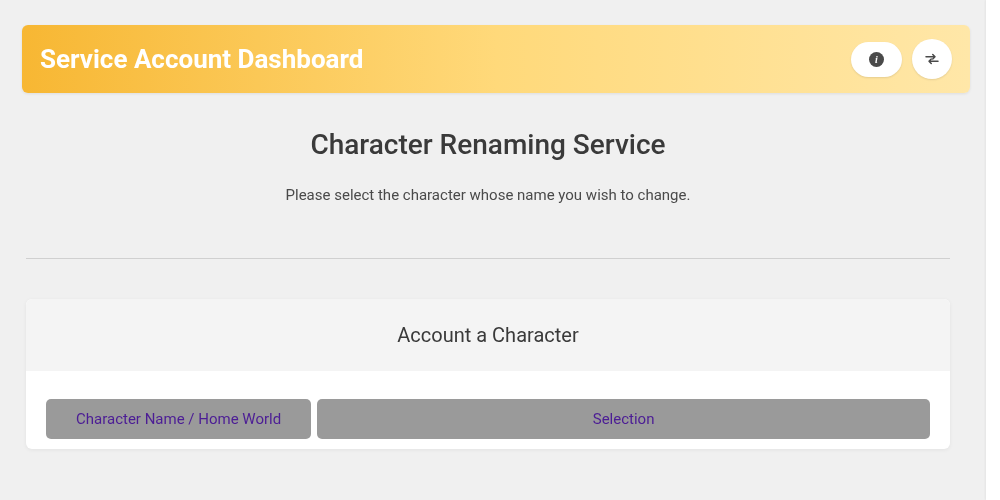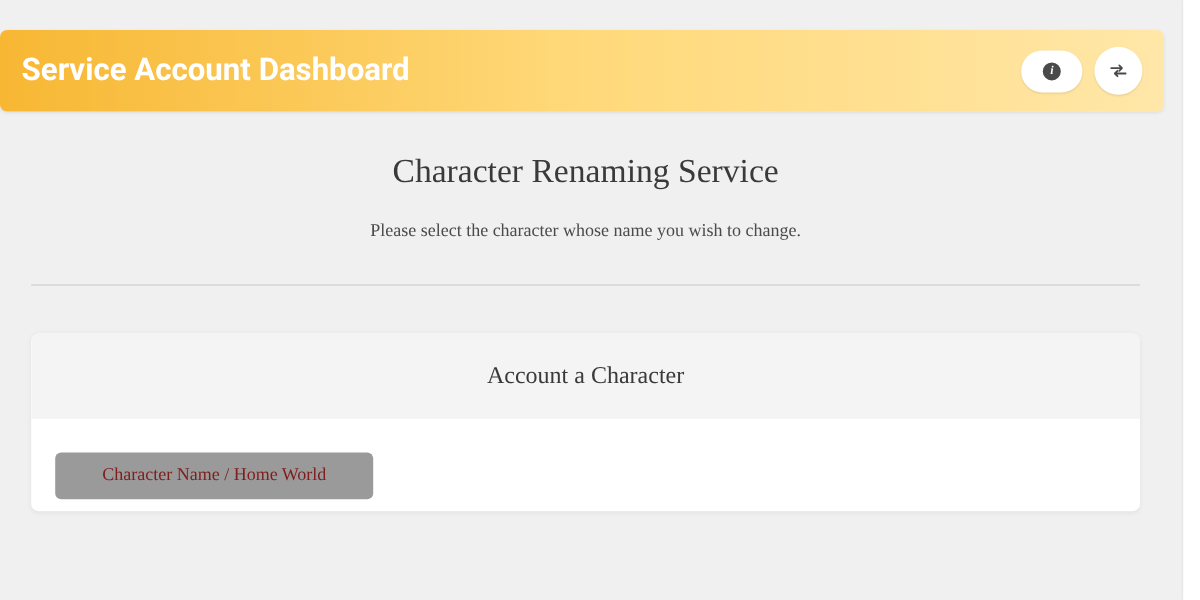--- a/index.html
+++ b/index.html
@@ -9,21 +9,21 @@
       width: 1000px;
       height: 500px;
       overflow: hidden;
       position: relative;
     }
     .page-wrap {
       width: 980px;
       margin: 0;
     }
     .header-bar {
-      margin: 25px 10px 0 0;
+      margin: 25px 10px 0 22px;
       background: linear-gradient(90deg, #f7b733 0%, #ffd97a 50%, #ffe7a8 100%);
       border-radius: 6px;
       padding: 14px 18px;
       display: flex;
       align-items: center;
       justify-content: space-between;
       box-shadow: 0 1px 3px rgba(0,0,0,0.08);
     }
     .header-title {
       color: #ffffff;
@@ -75,34 +75,33 @@
     }
     .swap-button svg {
       width: 18px;
       height: 18px;
       stroke: #4a4a4a;
       fill: none;
       stroke-width: 2;
     }
     .content-area {
       padding: 35px 30px 0 26px;
-      font-family: Liberation Serif, serif;
     }
     .section-title {
       text-align: center;
       font-size: 28px;
       color: #3a3a3a;
       font-weight: 500;
       margin-bottom: 25px;
     }
     .section-subtitle {
       text-align: center;
       font-size: 15px;
       color: #4a4a4a;
-      margin-bottom: 35px;
+      margin-bottom: 54px;
     }
     .divider {
       border: none;
       border-top: 1px solid #d0d0d0;
       margin: 0 0 40px 0;
     }
     .card {
       background: #ffffff;
       border-radius: 6px;
       box-shadow: 0 1px 4px rgba(0,0,0,0.06);
@@ -116,21 +115,21 @@
       color: #3a3a3a;
       font-weight: 400;
     }
     .table-header-row {
       display: flex;
       gap: 6px;
       padding: 28px 20px 10px 20px;
     }
     .th-pill {
       background: #9a9a9a;
-      color: #7f1d1d;
+      color: #4c1d95;
       font-size: 15px;
       font-weight: 400;
       border-radius: 5px;
       padding: 11px 0;
       text-align: center;
     }
     .th-pill.col-name { flex: 0 0 30%; }
     .th-pill.col-selection { flex: 1; }
     .right-border {
       position: absolute;
@@ -163,18 +162,19 @@
 
   <div class="content-area">
     <h1 class="section-title">Character Renaming Service</h1>
     <p class="section-subtitle">Please select the character whose name you wish to change.</p>
     <hr class="divider">
 
     <div class="card">
       <div class="card-header">Account a Character</div>
       <div class="table-header-row">
         <div class="th-pill col-name">Character Name / Home World</div>
+        <div class="th-pill col-selection">Selection</div>
       </div>
     </div>
   </div>
 </div>
 
 <div class="right-border"></div>
 
 </body></html>

